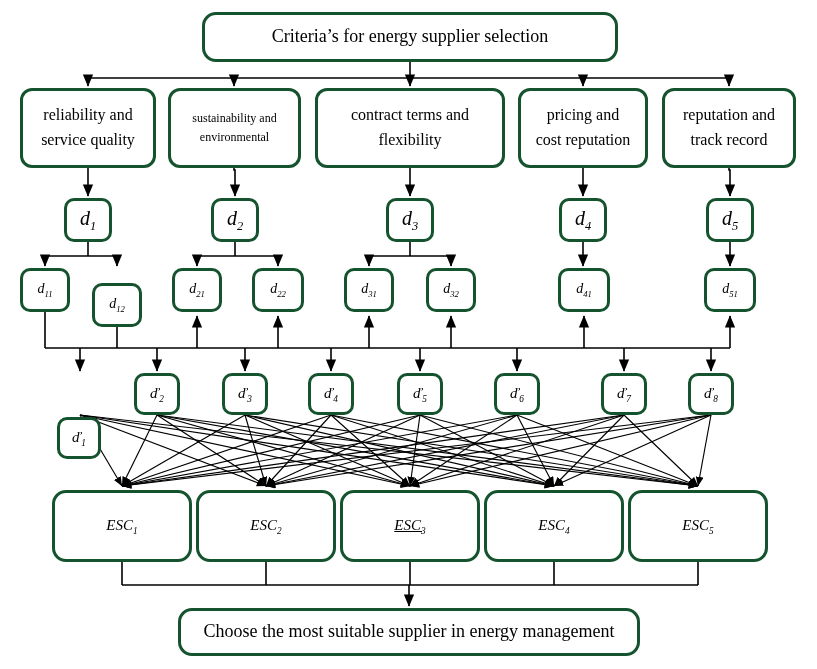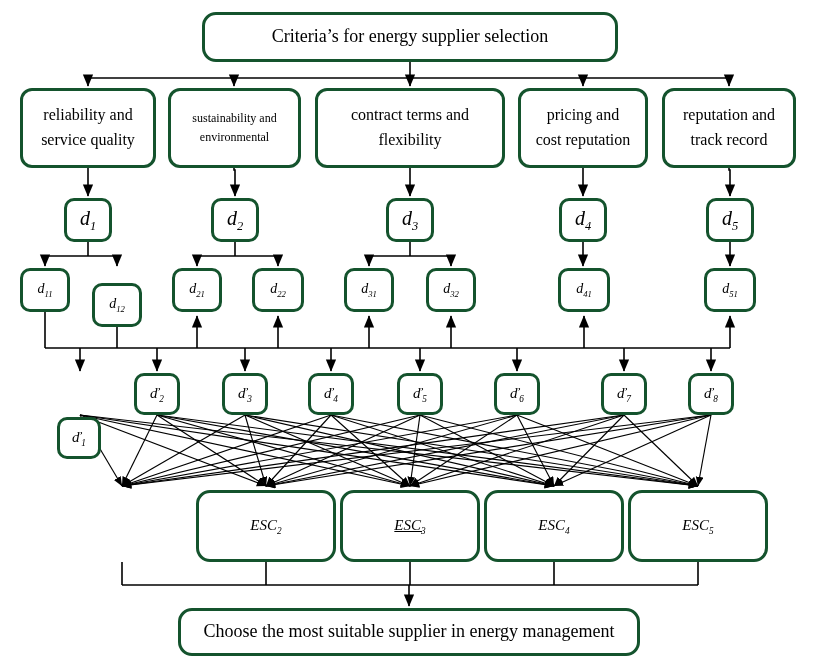--- a/index.html
+++ b/index.html
@@ -226,20 +226,23 @@
   <div class="node dhat" style="left:494px;top:373px;width:46px;height:42px;">
     <span><span>ď</span><span class="sub">6</span></span>
   </div>
   <div class="node dhat" style="left:601px;top:373px;width:46px;height:42px;">
     <span><span>ď</span><span class="sub">7</span></span>
   </div>
   <div class="node dhat" style="left:688px;top:373px;width:46px;height:42px;">
     <span><span>ď</span><span class="sub">8</span></span>
   </div>
 
+  <div class="node esc" style="left:52px;top:490px;width:140px;height:72px;">
+    <span><span>ESC</span><span class="sub">1</span></span>
+  </div>
   <div class="node esc" style="left:196px;top:490px;width:140px;height:72px;">
     <span><span>ESC</span><span class="sub">2</span></span>
   </div>
   <div class="node esc" style="left:340px;top:490px;width:140px;height:72px;text-decoration:underline;">
     <span><span>ESC</span><span class="sub">3</span></span>
   </div>
   <div class="node esc" style="left:484px;top:490px;width:140px;height:72px;">
     <span><span>ESC</span><span class="sub">4</span></span>
   </div>
   <div class="node esc" style="left:628px;top:490px;width:140px;height:72px;">

